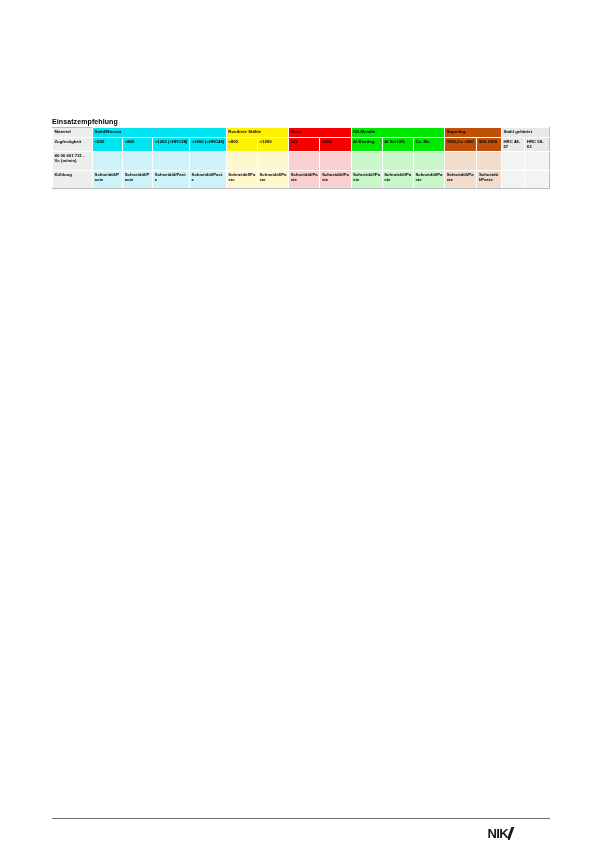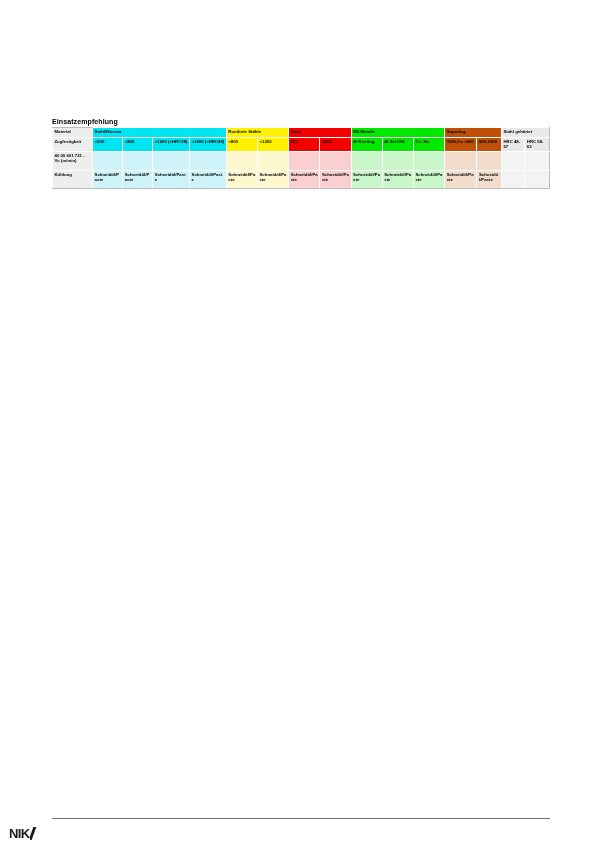--- a/index.html
+++ b/index.html
@@ -92,24 +92,24 @@
   .footer-rule {
     position: absolute;
     left: 52px;
     top: 818px;
     width: 498px;
     height: 0;
     border-top: 0.6px solid #6e7070;
   }
   .logo {
     position: absolute;
-    left: 9px;
+    left: 0;
     top: 824px;
     width: 515px;
-    text-align: left;
+    text-align: right;
   }
   .logo-mark {
     display: inline-block;
     font-size: 13px;
     font-weight: bold;
     letter-spacing: -0.6px;
     color: #1a1a1a;
     font-family: "Liberation Sans", sans-serif;
     position: relative;
   }

